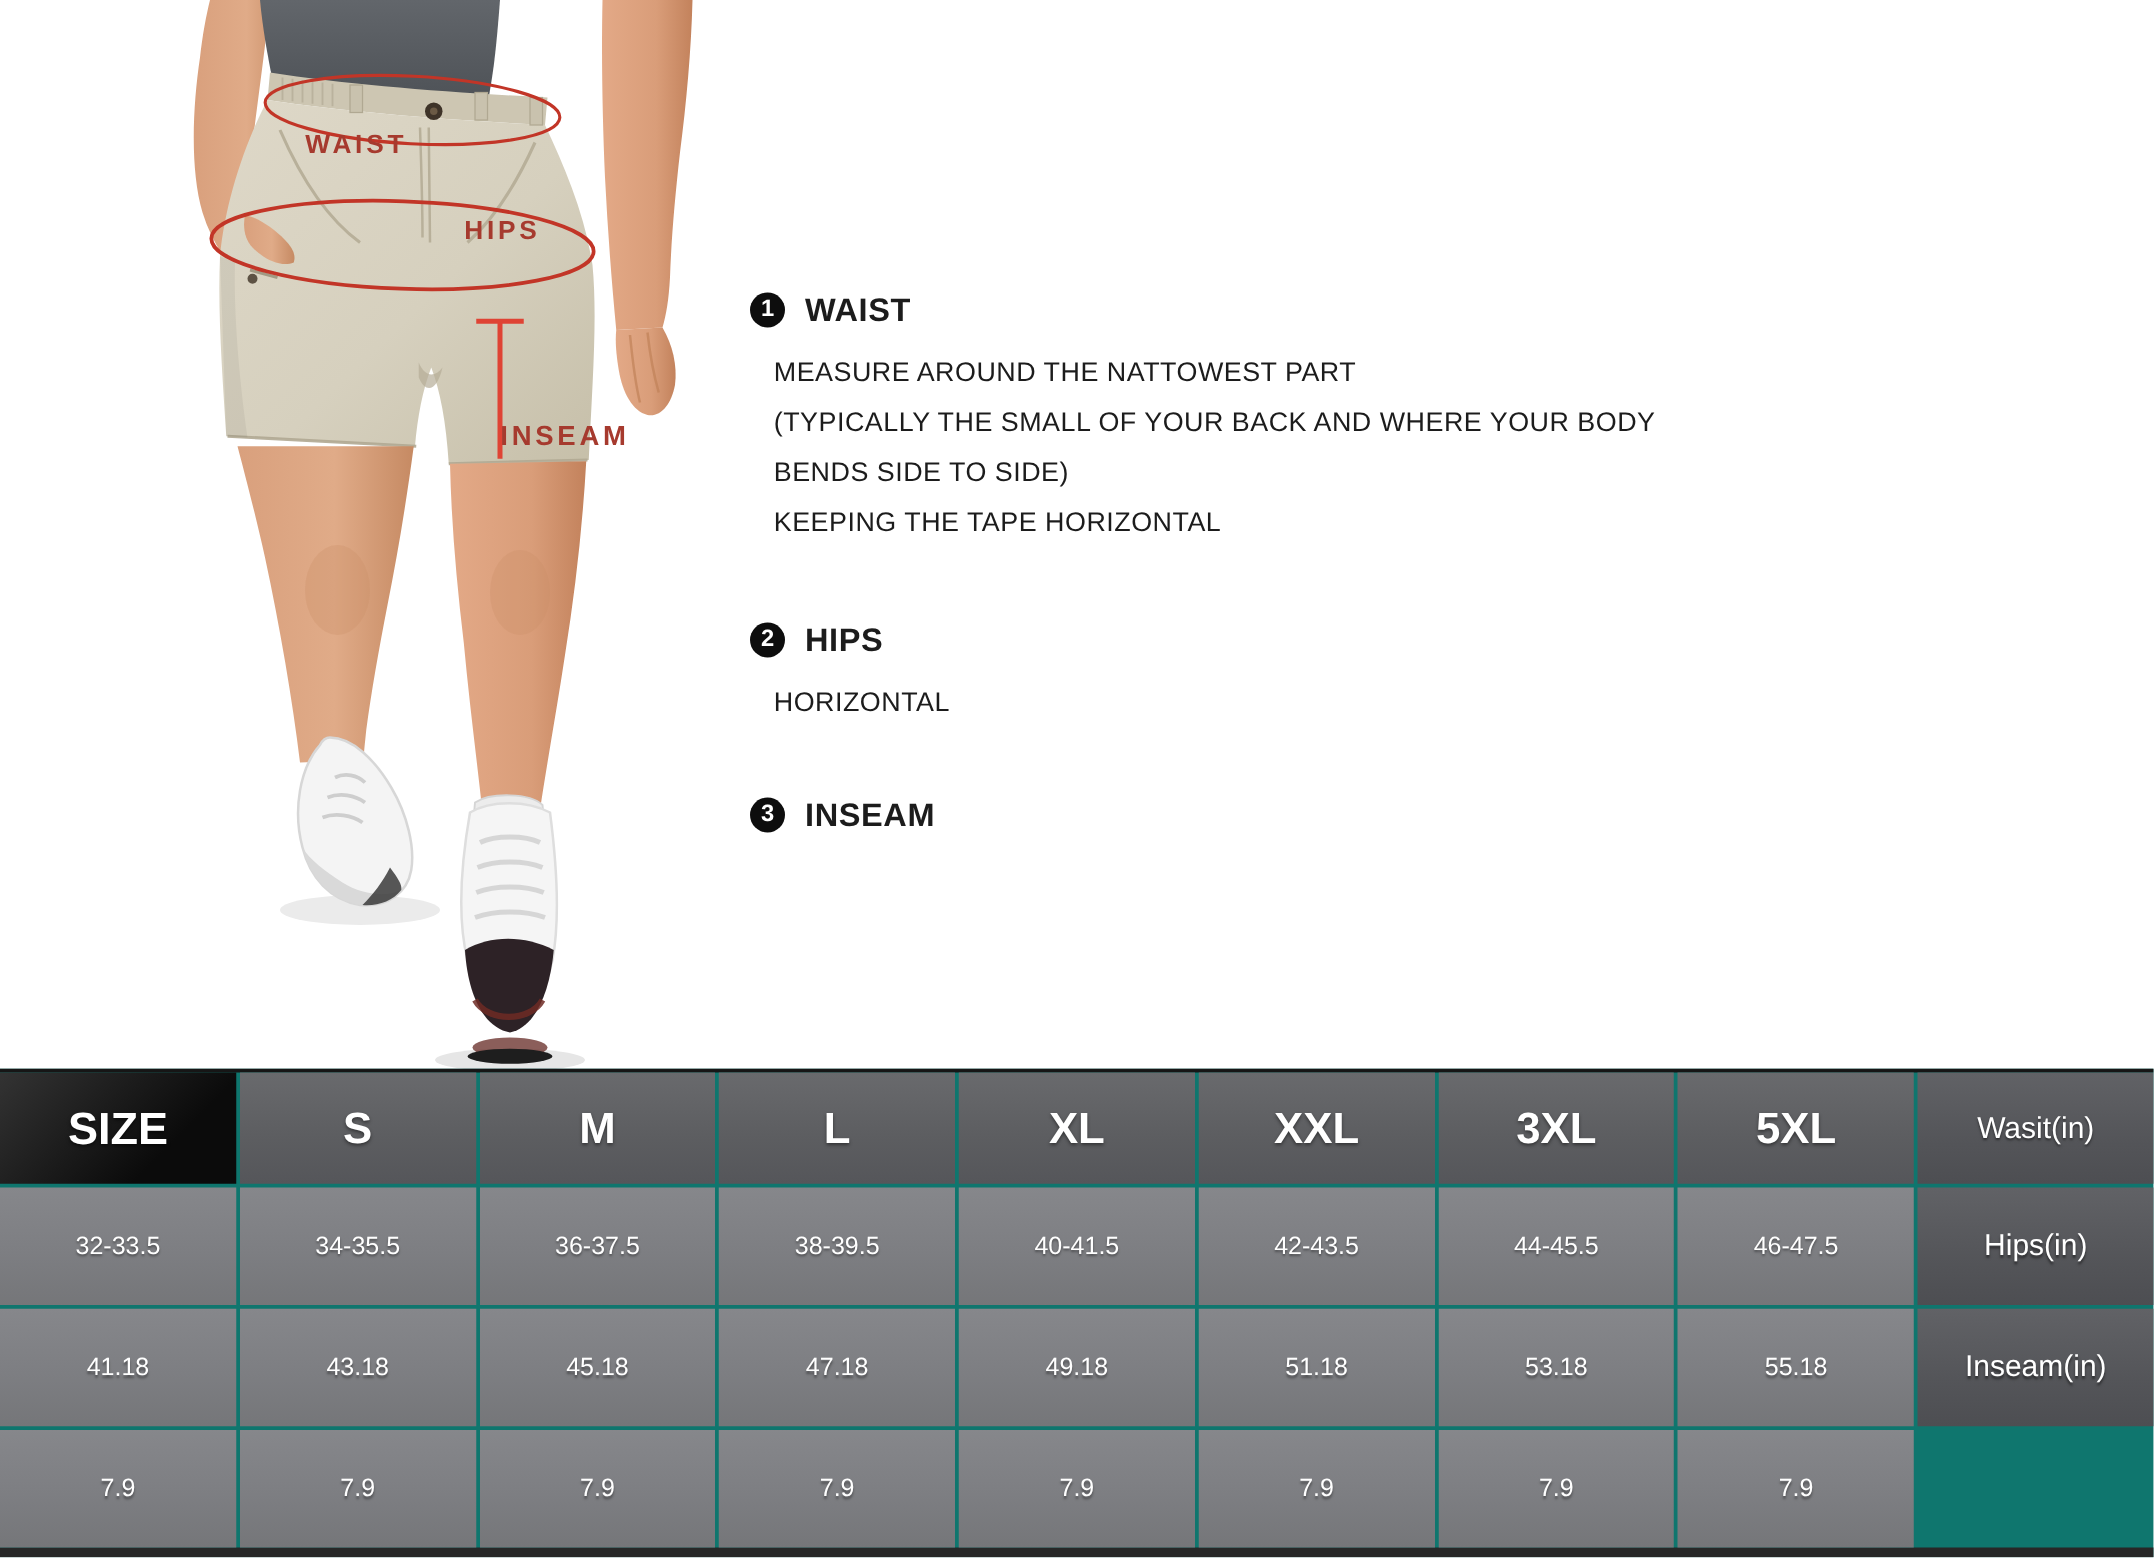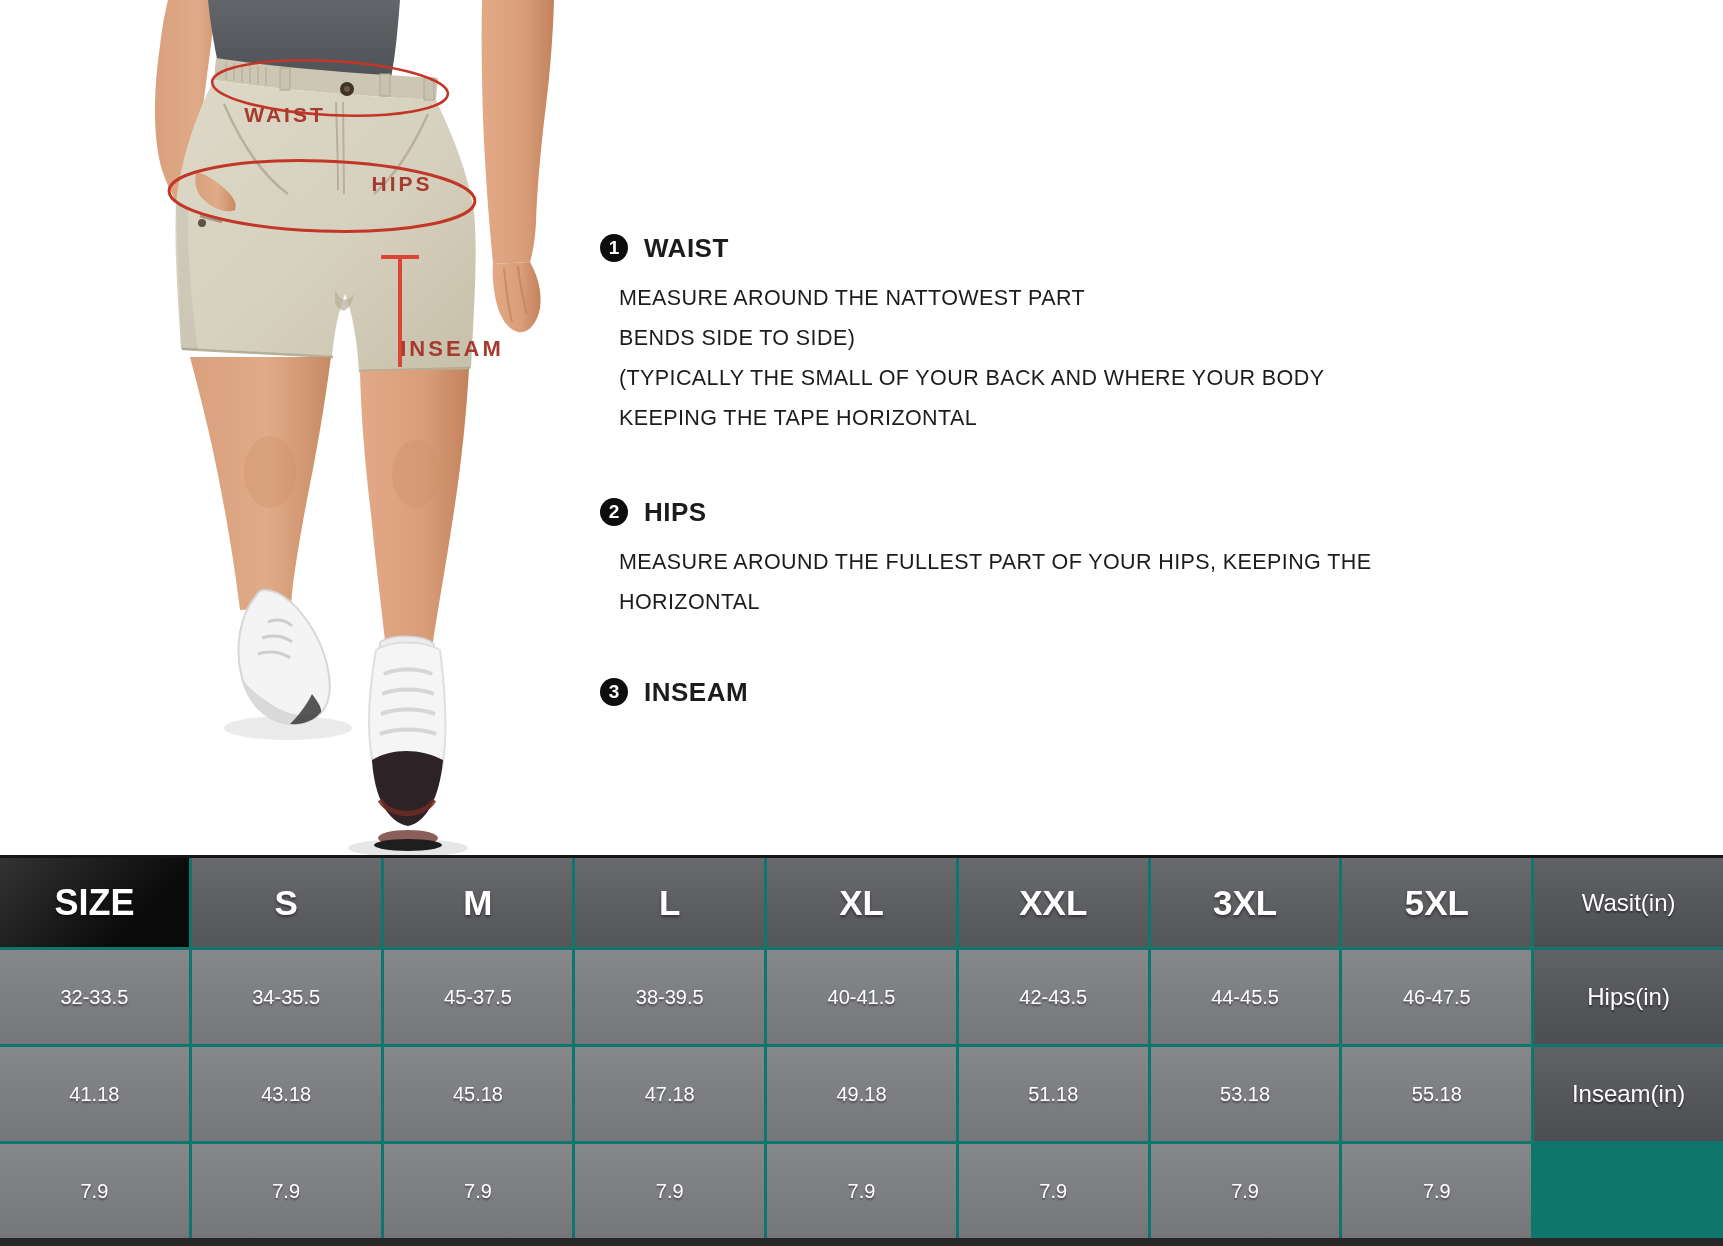--- a/index.html
+++ b/index.html
@@ -159,33 +159,32 @@
 
   <div id="instructions">
 
     <div class="sect" id="sect-1">
       <div class="sect-head">
         <span class="badge">1</span>
         <span class="sect-title">WAIST</span>
       </div>
       <div class="sect-lines">
         <div>MEASURE AROUND THE NATTOWEST PART</div>
+        <div>(TYPICALLY THE SMALL OF YOUR BACK AND WHERE YOUR BODY</div>
         <div>BENDS SIDE TO SIDE)</div>
-        <div>(TYPICALLY THE SMALL OF YOUR BACK AND WHERE YOUR BODY</div>
         <div>KEEPING THE TAPE HORIZONTAL</div>
       </div>
     </div>
 
     <div class="sect" id="sect-2">
       <div class="sect-head">
         <span class="badge">2</span>
         <span class="sect-title">HIPS</span>
       </div>
       <div class="sect-lines">
-        <div>MEASURE AROUND THE FULLEST PART OF YOUR HIPS, KEEPING THE</div>
         <div>HORIZONTAL</div>
       </div>
     </div>
 
     <div class="sect" id="sect-3">
       <div class="sect-head">
         <span class="badge">3</span>
         <span class="sect-title">INSEAM</span>
       </div>
       <div class="sect-lines">
@@ -201,21 +200,21 @@
     <div class="cell head">M</div>
     <div class="cell head">L</div>
     <div class="cell head">XL</div>
     <div class="cell head">XXL</div>
     <div class="cell head">3XL</div>
     <div class="cell head">5XL</div>
 
     <div class="cell rowlabel">Wasit(in)</div>
     <div class="cell val">32-33.5</div>
     <div class="cell val">34-35.5</div>
-    <div class="cell val">45-37.5</div>
+    <div class="cell val">36-37.5</div>
     <div class="cell val">38-39.5</div>
     <div class="cell val">40-41.5</div>
     <div class="cell val">42-43.5</div>
     <div class="cell val">44-45.5</div>
     <div class="cell val">46-47.5</div>
 
     <div class="cell rowlabel">Hips(in)</div>
     <div class="cell val">41.18</div>
     <div class="cell val">43.18</div>
     <div class="cell val">45.18</div>

